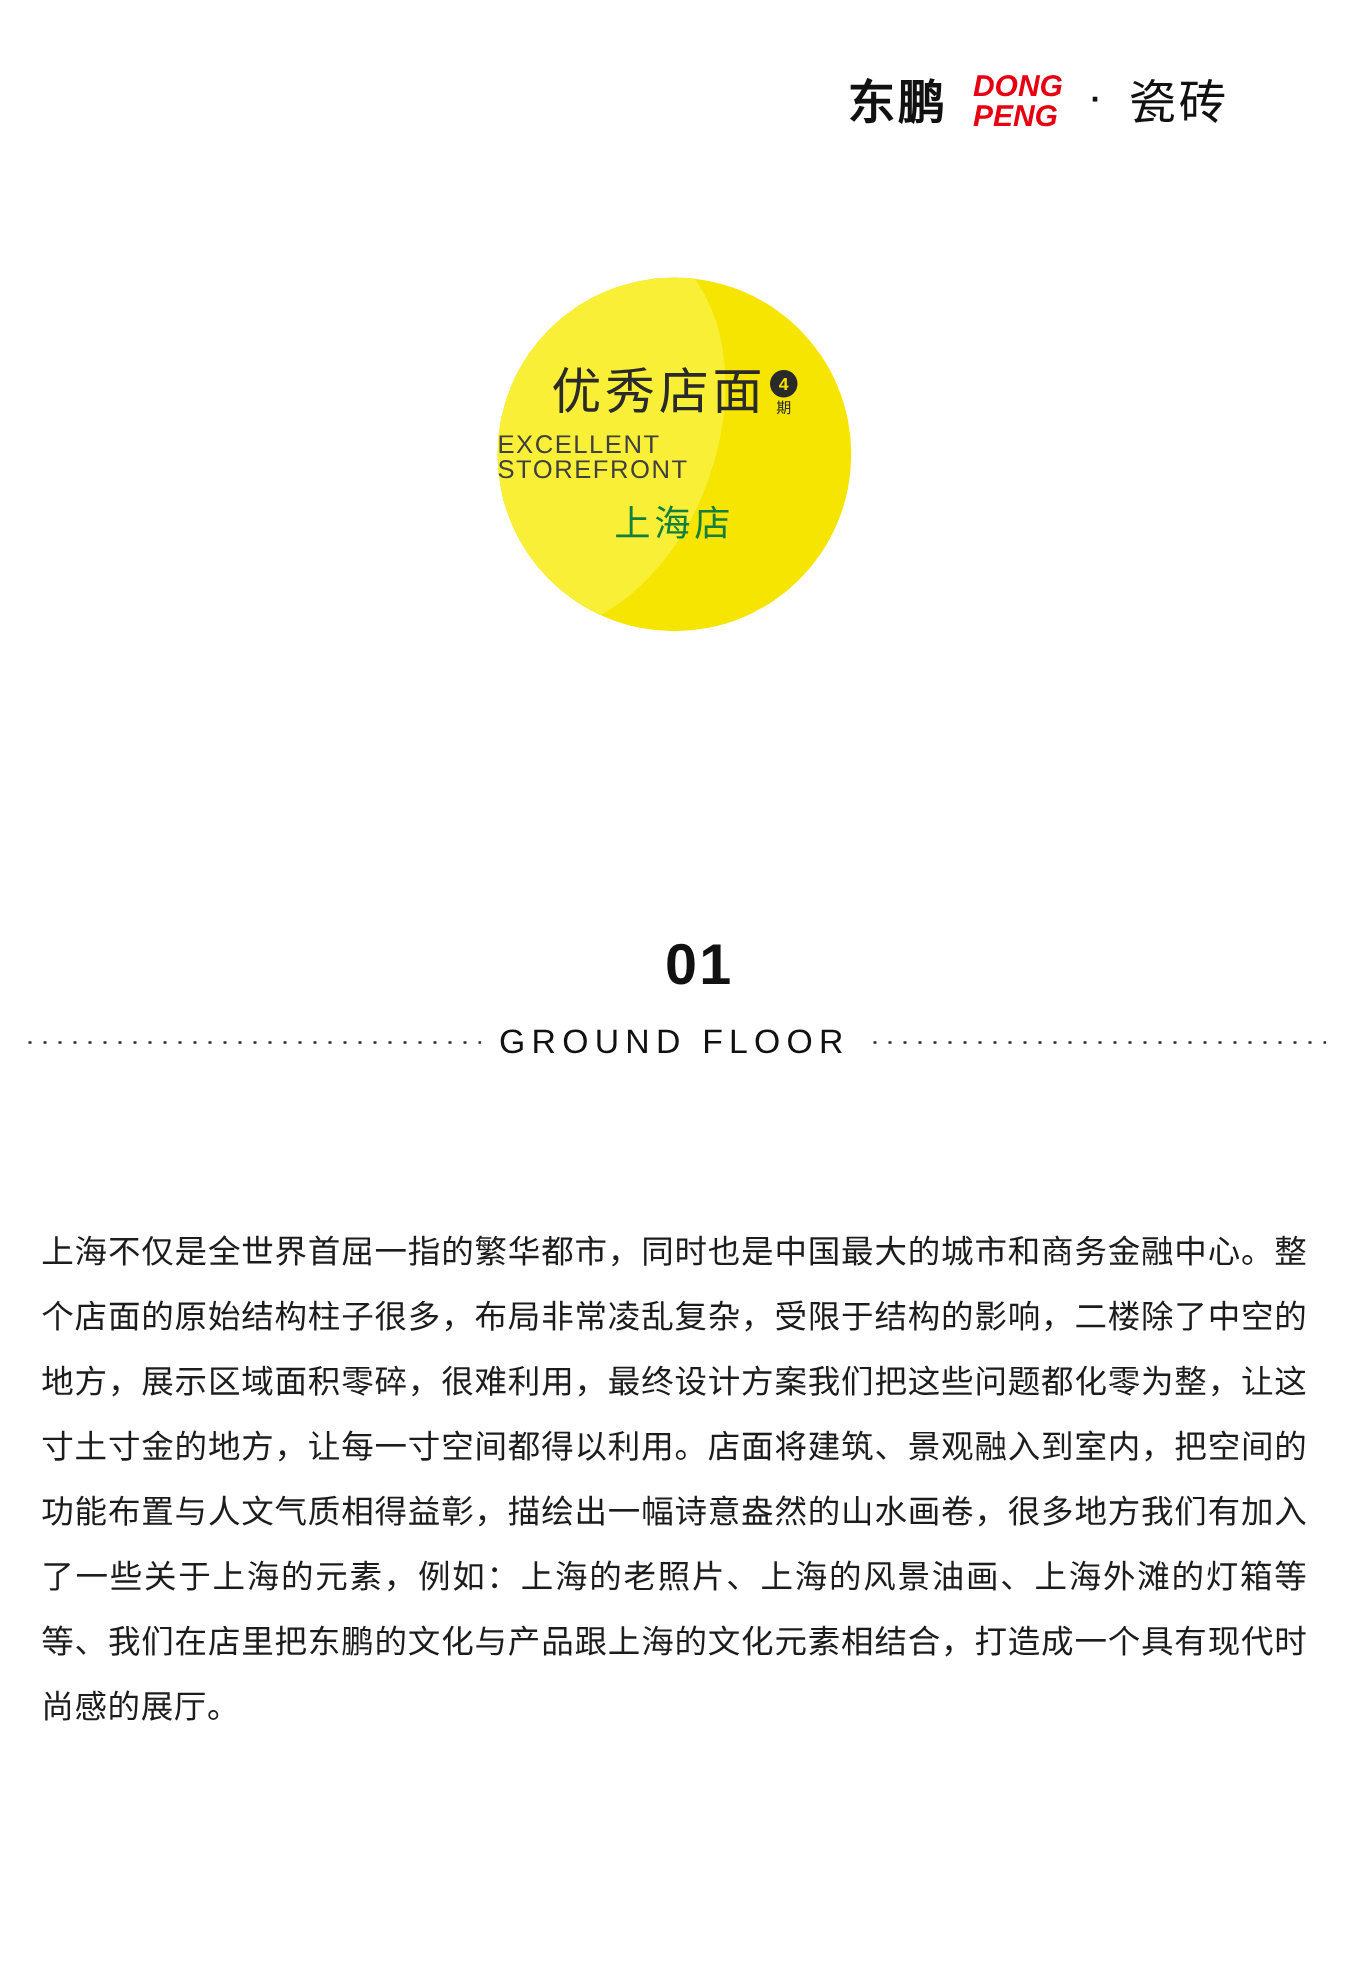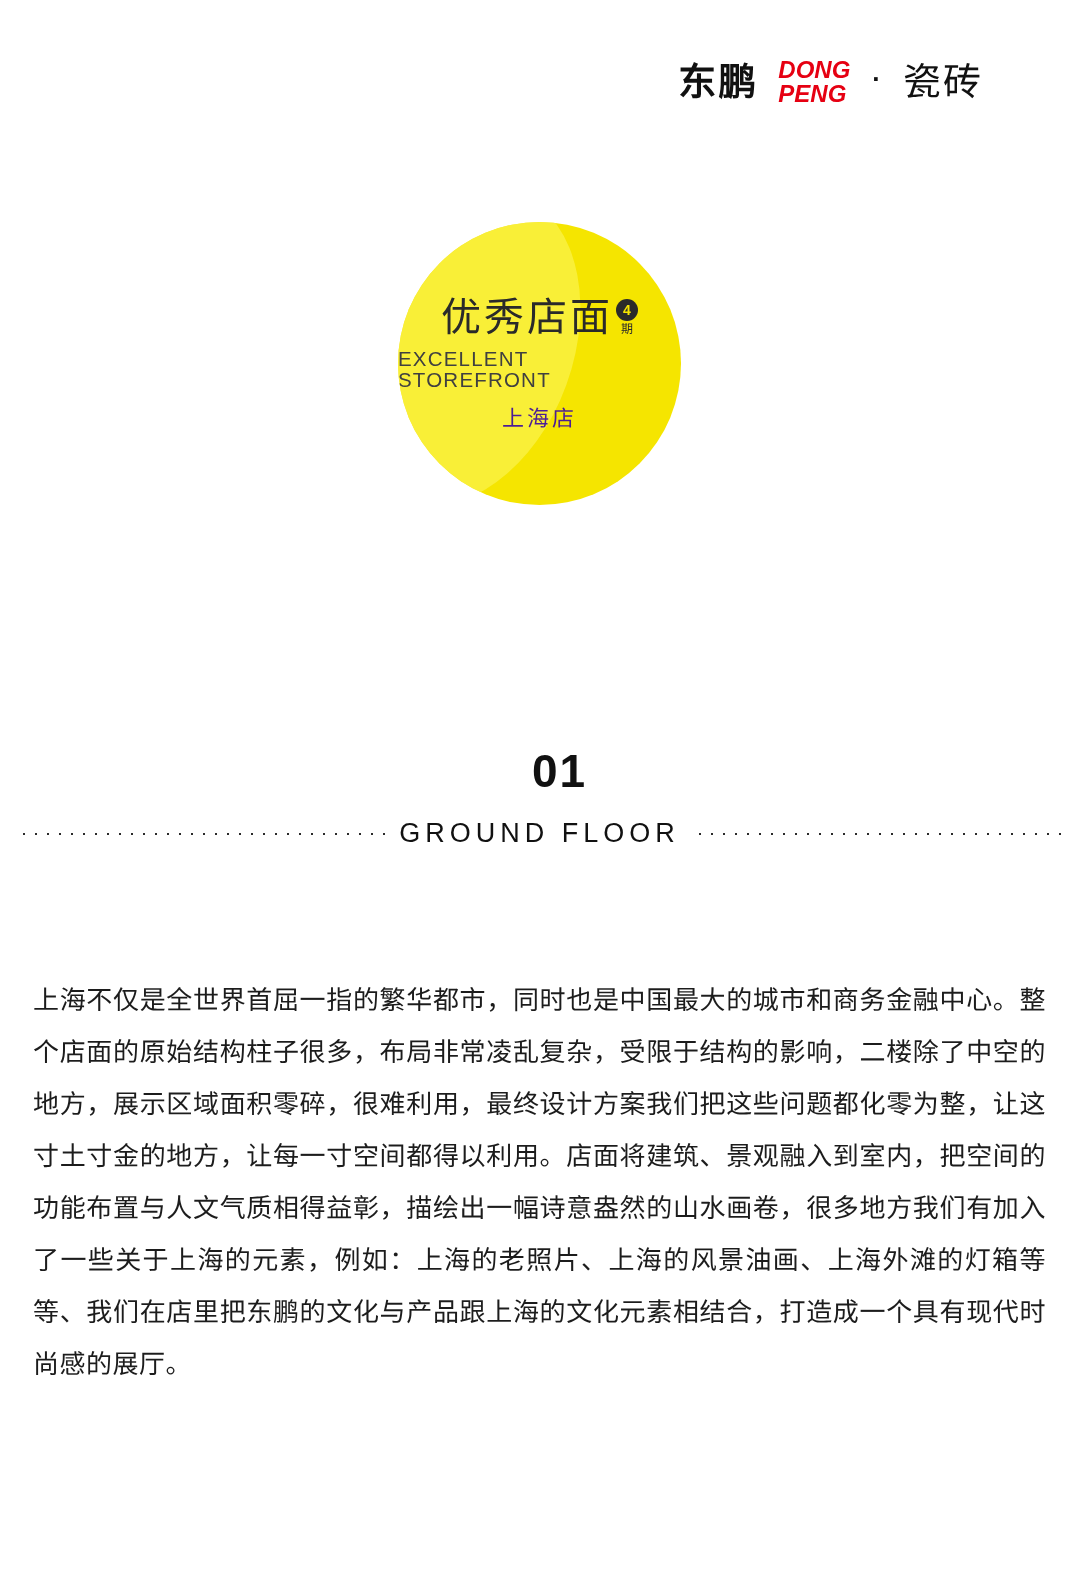--- a/index.html
+++ b/index.html
@@ -149,23 +149,23 @@
     margin-top: 12px;
     font-family: "Liberation Sans", sans-serif;
     font-size: 20.5px;
     letter-spacing: 1.2px;
     color: #404040;
     line-height: 1;
   }
   .badge-city {
     margin-top: 18px;
     font-family: "DejaVu Sans", sans-serif;
-    font-size: 22px;
+    font-size: 29px;
     letter-spacing: 3px;
-    color: #4c1d95;
+    color: #15803d;
     line-height: 1;
   }
 
   
   .section-number {
     position: absolute;
     top: 748px;
     left: 0;
     width: 100%;
     text-align: center;
@@ -204,21 +204,21 @@
     color: #111111;
     white-space: nowrap;
   }
 
   
   .body-copy {
     position: absolute;
     top: 975px;
     left: 33px;
     width: 1013px;
-    font-family: Liberation Serif, serif;
+    font-family: Liberation Sans, sans-serif;
     font-size: 26px;
     line-height: 52px;
     color: #1c1c1c;
     text-align: justify;
     text-justify: inter-ideograph;
     letter-spacing: 0.5px;
   }
 </style>
 </head>
 <body>

